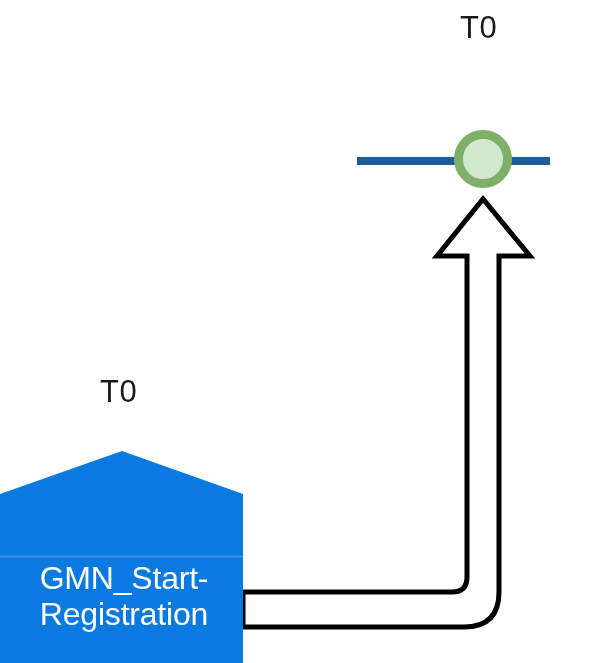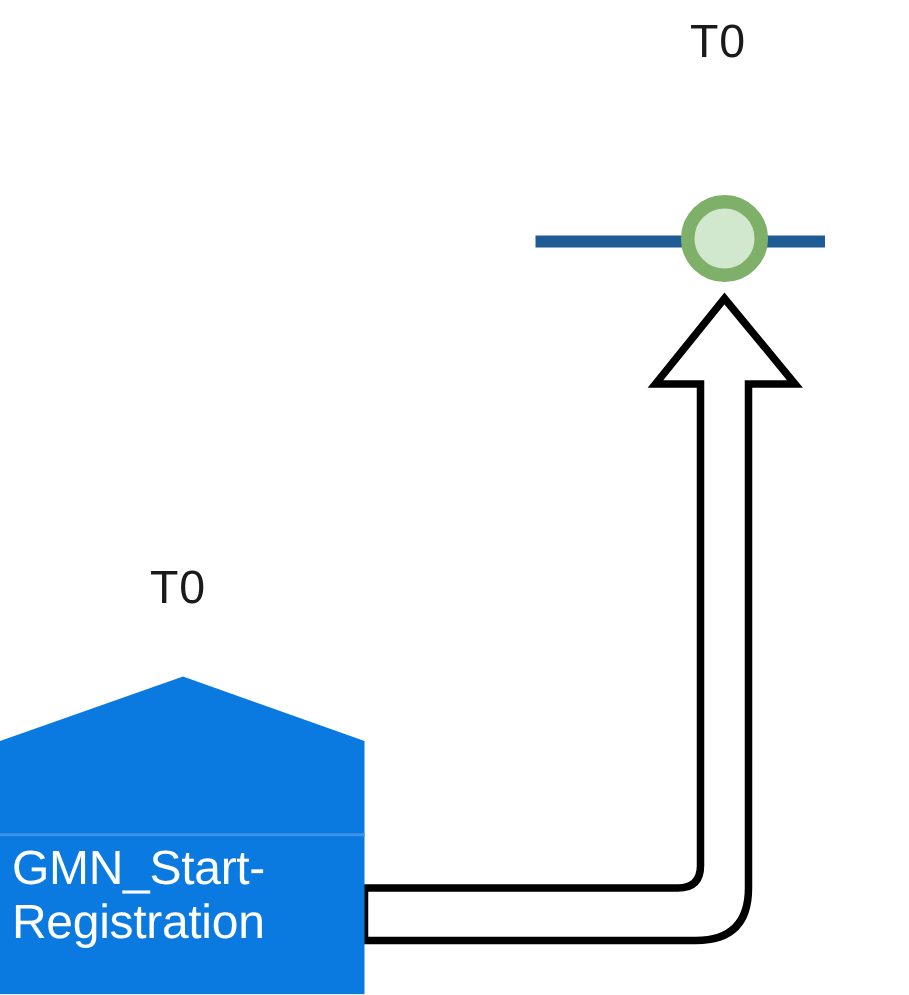--- a/index.html
+++ b/index.html
@@ -44,21 +44,21 @@
   }
   .node-text {
     position: absolute;
     left: 8px;
     top: 560px;
     width: 232px;
     font-family: "Liberation Sans", sans-serif;
     font-size: 32px;
     line-height: 1.13;
     color: #ffffff;
-    text-align: left;
+    text-align: center;
     white-space: pre-line;
     letter-spacing: -0.2px;
   }
 </style>
 </head>
 <body>
 
 <div id="canvas">
 
   <svg id="scene" viewBox="0 0 606 663" width="606" height="663" xmlns="http://www.w3.org/2000/svg">

